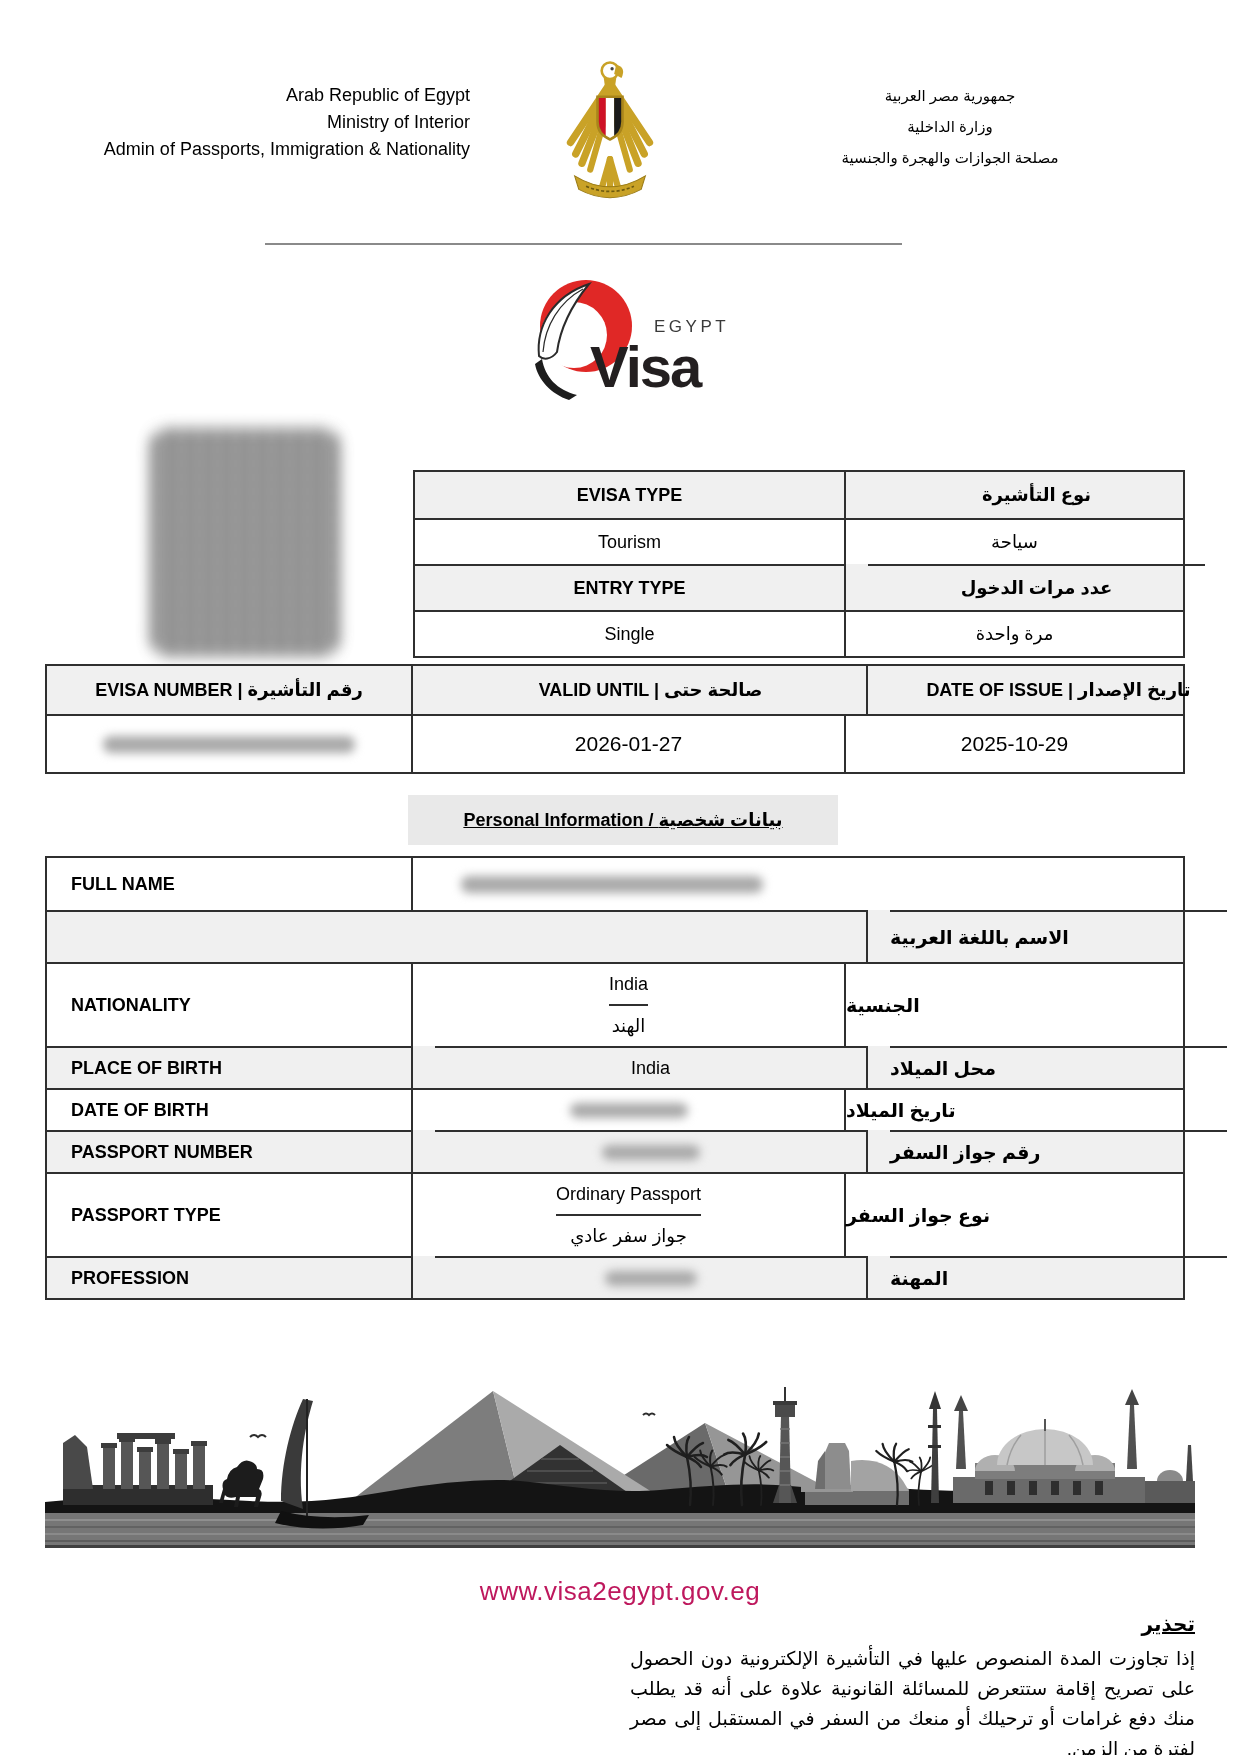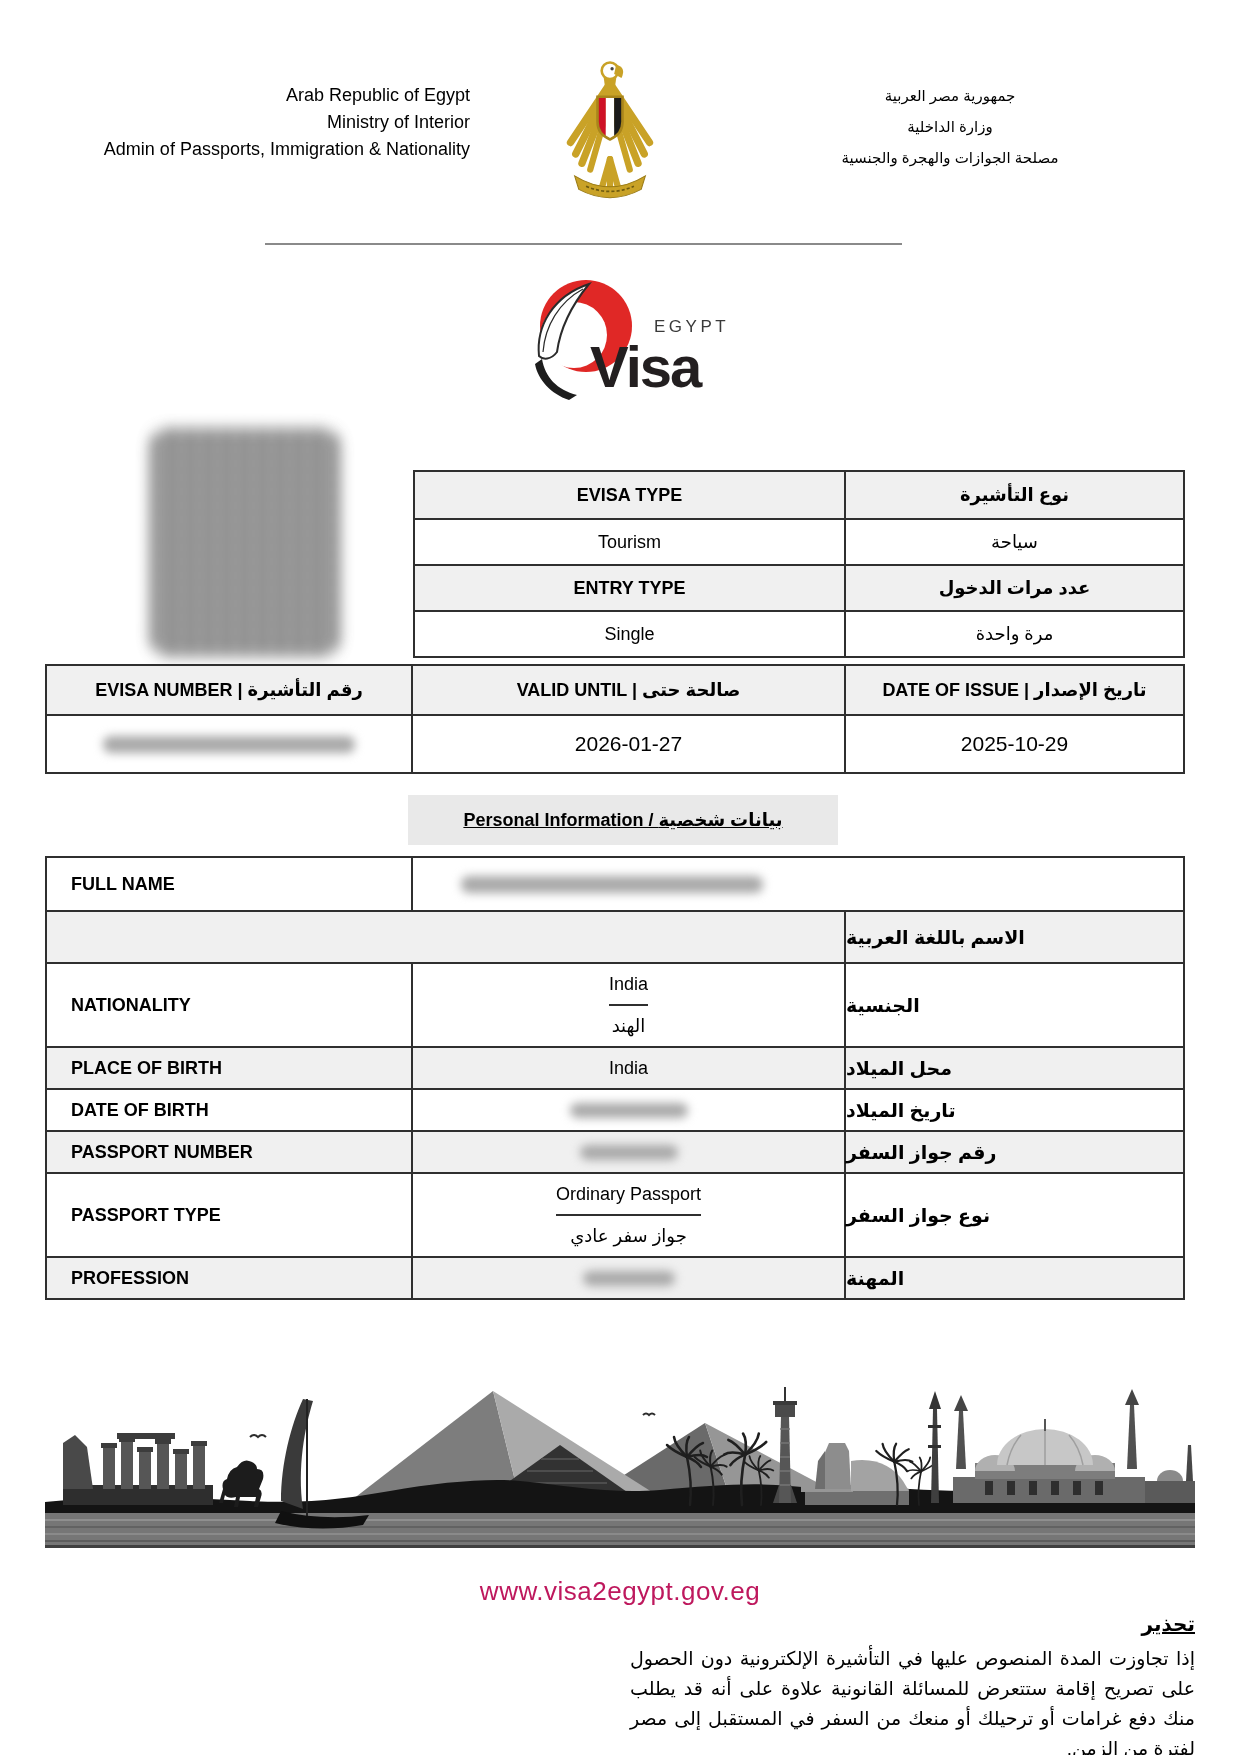--- a/index.html
+++ b/index.html
@@ -21,21 +21,21 @@
         repeating-linear-gradient(90deg,#7f7f7f 0 9px,#d9d9d9 9px 18px);
       background-blend-mode:multiply;filter:blur(7px);opacity:.8;}
   
   :root{--bd:#2f2f2f;--gray:#f0f0f0;}
   .cell{display:flex;align-items:center;justify-content:center;font-size:18px;box-sizing:border-box;}
   .cell.lbl{justify-content:flex-start;padding-left:24px;font-weight:bold;}
   .cell.arl{justify-content:flex-end;padding-right:33px;font-weight:bold;font-size:19px;}
   .bold{font-weight:bold;}
   .br{border-right:2px solid var(--bd);}
   .bt{border-top:2px solid var(--bd);}
-  .gray{background:var(--gray);}
+  .gray{background:var(--gray);gap:22px;}
   
   .vt{position:absolute;left:413px;top:470px;width:772px;border:2px solid var(--bd);box-sizing:border-box;}
   .vt .row{display:grid;grid-template-columns:431px 337px;}
   .vt .cell{height:46px;}
   
   .vn{position:absolute;left:45px;top:664px;width:1140px;border:2px solid var(--bd);box-sizing:border-box;}
   .vn .row{display:grid;grid-template-columns:366px 433px 337px;}
   .vn .row.h .cell{height:48px;font-weight:bold;}
   .vn .row.v .cell{height:58px;font-size:21px;}
   

